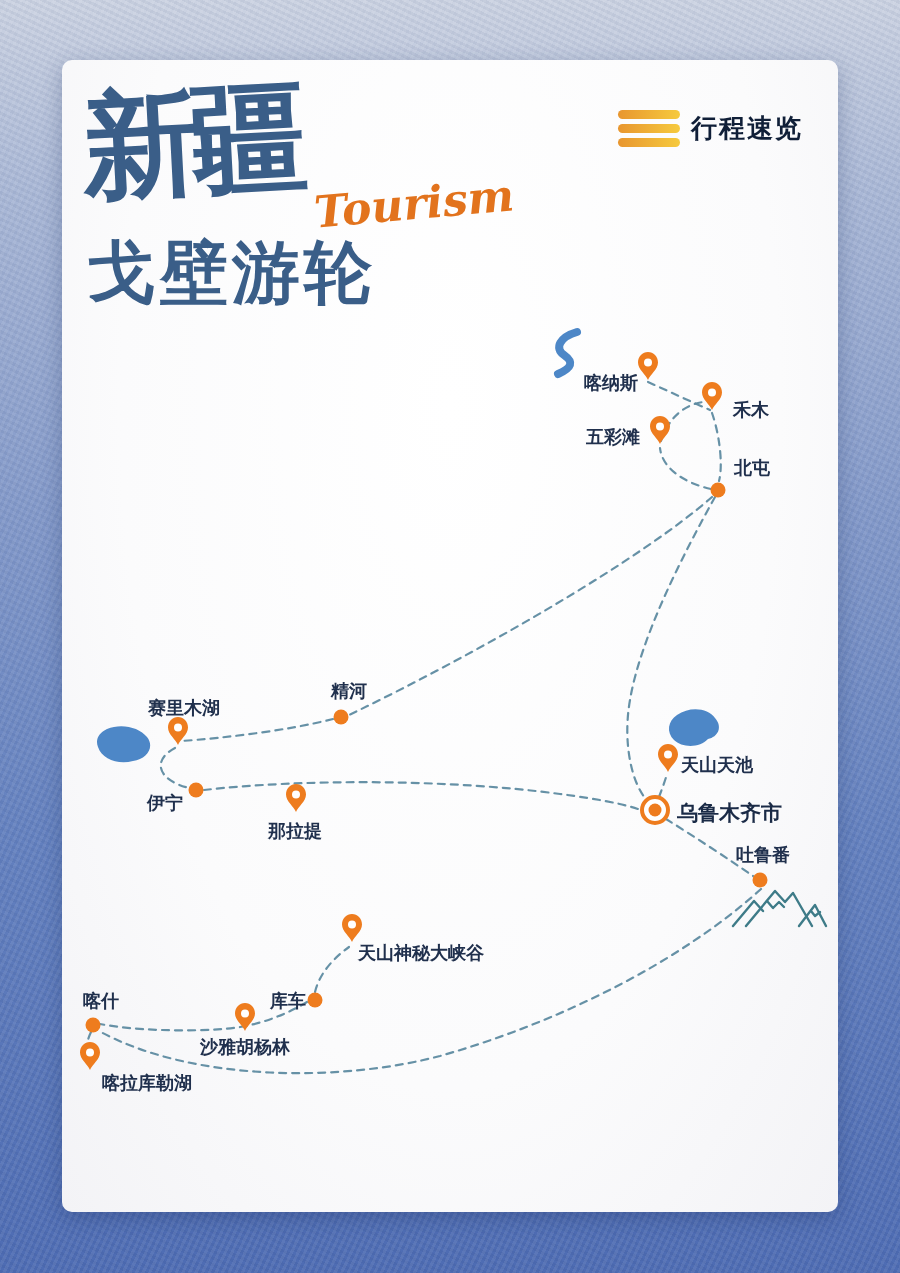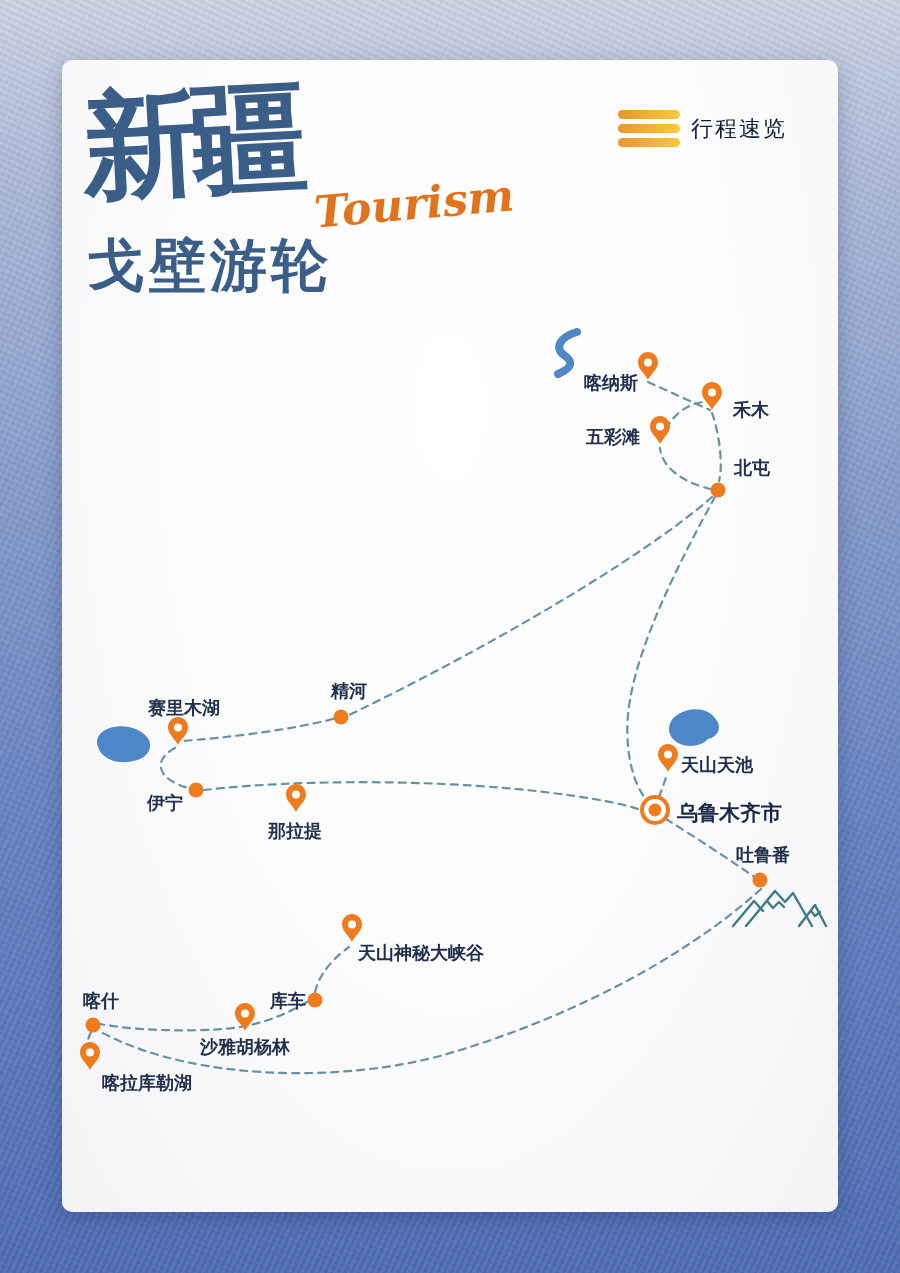--- a/index.html
+++ b/index.html
@@ -41,28 +41,28 @@
     transform:rotate(-3deg);
   }
   .title-en{
     position:absolute;left:252px;top:118px;
     font-family:"DejaVu Serif","Liberation Serif",serif;
     font-size:44px;font-weight:700;font-style:italic;
     color:var(--orange_script);transform:rotate(-5deg);
   }
   .subtitle{
     position:absolute;left:26px;top:168px;
-    font-size:57px;font-weight:900;letter-spacing:4px;
+    font-size:68px;font-weight:900;letter-spacing:4px;
     color:var(--title_blue);
   }
   .legend{position:absolute;left:556px;top:50px;display:flex;align-items:center;gap:11px;}
   .bars{display:flex;flex-direction:column;gap:5px;}
   .bars i{display:block;width:62px;height:9px;border-radius:4.5px;
     background:linear-gradient(90deg,var(--gold_1),var(--gold_2));}
-  .legend-text{font-size:22px;font-weight:400;color:var(--legend_ink);letter-spacing:2px;}
+  .legend-text{font-size:26px;font-weight:700;color:var(--legend_ink);letter-spacing:2px;}
   .map{position:absolute;inset:0;width:100%;height:100%;z-index:1;}
   .route{fill:none;stroke:var(--route);stroke-width:2.2;stroke-dasharray:7 6;stroke-linecap:round;opacity:.95;}
   .water-fill{fill:var(--water);stroke:none;}
   .water-stroke{fill:none;stroke:var(--water);stroke-width:8;stroke-linecap:round;}
   .mountain{fill:none;stroke:var(--mountain);stroke-width:2.4;stroke-linecap:round;stroke-linejoin:round;}
   .pin-body{fill:var(--accent);}
   .pin-hole{fill:#ffffff;}
   .dot{fill:var(--accent);}
   .hub-ring{fill:#ffffff;stroke:var(--accent);stroke-width:4;}
   .hub-core{fill:var(--accent);}

